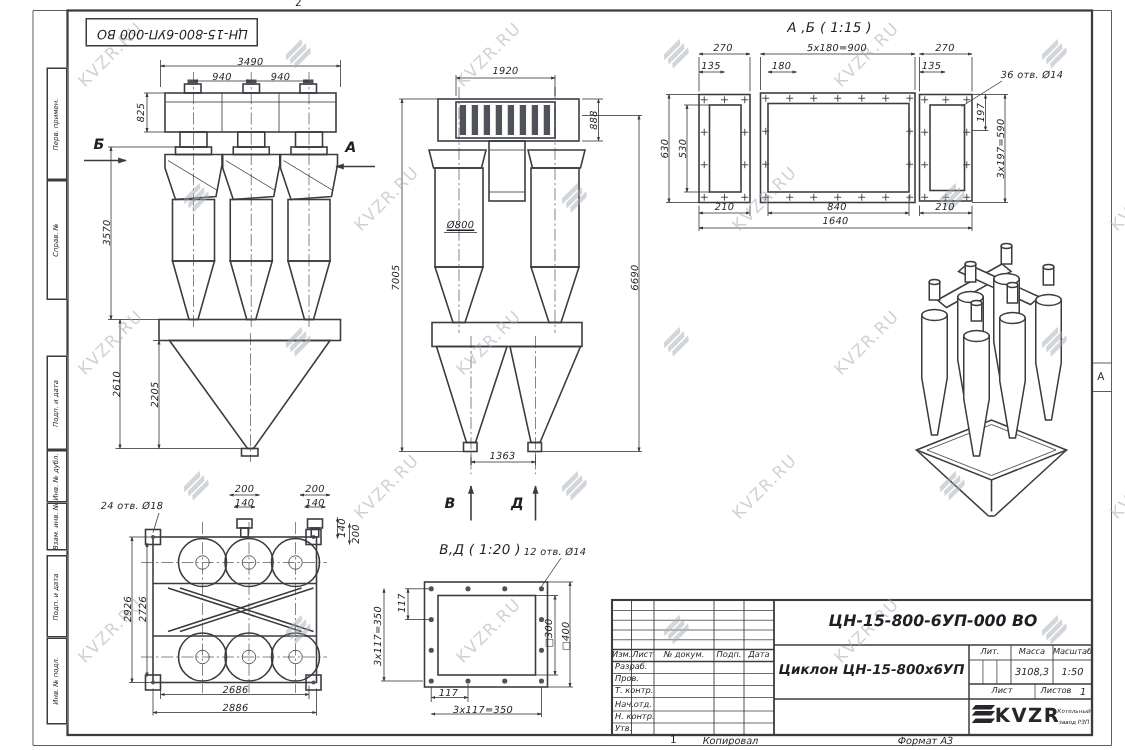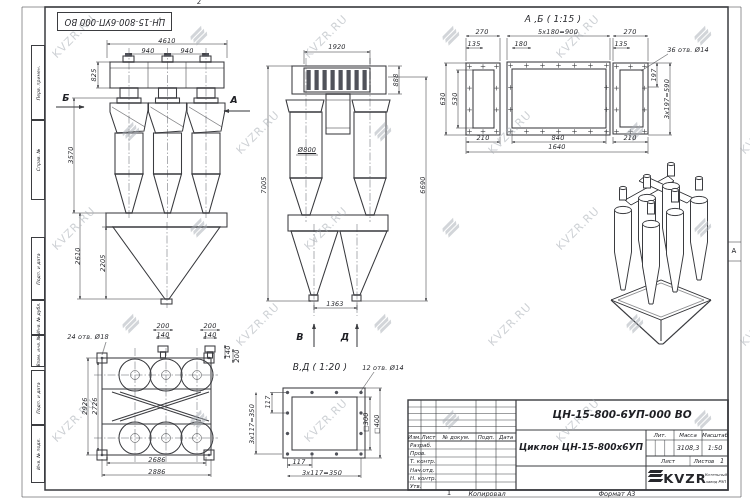--- a/index.html
+++ b/index.html
@@ -567,21 +567,21 @@
       <div class="ff" style="left: 31px; top: 370px; width: 14px; height: 55px;">
         <span>Подп. и дата</span>
       </div>
       <div class="ff" style="left: 31px; top: 425px; width: 14px; height: 58px;">
         <span>Инв. № подл.</span>
       </div>
     </div>
 
 
 <div id="labels">
-      <span class="lbl" style="left: 167px; top: 41px; transform: translate(-50%, -50%);">4610</span>
+      <span class="lbl" style="left: 167px; top: 41px; transform: translate(-50%, -50%);">3490</span>
       <span class="lbl" style="left: 148px; top: 51px; transform: translate(-50%, -50%);">940</span>
       <span class="lbl" style="left: 187px; top: 51px; transform: translate(-50%, -50%);">940</span>
       <span class="lbl" style="left: 94px; top: 75px; transform: translate(-50%, -50%) rotate(-90deg);">825</span>
       <span class="lbl" style="left: 71px; top: 155px; transform: translate(-50%, -50%) rotate(-90deg);">3570</span>
       <span class="lbl" style="left: 78px; top: 256px; transform: translate(-50%, -50%) rotate(-90deg);">2610</span>
       <span class="lbl" style="left: 103px; top: 263px; transform: translate(-50%, -50%) rotate(-90deg);">2205</span>
       <span class="lbl lg" style="left: 66px; top: 97px; transform: translate(-50%, -50%);">Б</span>
       <span class="lbl lg" style="left: 234px; top: 99px; transform: translate(-50%, -50%);">А</span>
       <span class="lbl" style="left: 337px; top: 47px; transform: translate(-50%, -50%);">1920</span>
       <span class="lbl" style="left: 396px; top: 80px; transform: translate(-50%, -50%) rotate(-90deg);">888</span>
@@ -612,21 +612,21 @@
       <span class="lbl" style="left: 163px; top: 335px; transform: translate(-50%, -50%);">140</span>
       <span class="lbl" style="left: 210px; top: 326px; transform: translate(-50%, -50%);">200</span>
       <span class="lbl" style="left: 210px; top: 335px; transform: translate(-50%, -50%);">140</span>
       <span class="lbl" style="left: 228px; top: 352px; transform: translate(-50%, -50%) rotate(-90deg);">140</span>
       <span class="lbl" style="left: 237px; top: 356px; transform: translate(-50%, -50%) rotate(-90deg);">200</span>
       <span class="lbl" style="left: 85px; top: 406px; transform: translate(-50%, -50%) rotate(-90deg);">2926</span>
       <span class="lbl" style="left: 95px; top: 406px; transform: translate(-50%, -50%) rotate(-90deg);">2726</span>
       <span class="lbl" style="left: 157px; top: 460px; transform: translate(-50%, -50%);">2686</span>
       <span class="lbl" style="left: 157px; top: 472px; transform: translate(-50%, -50%);">2886</span>
       <span class="lbl ttl" style="left: 320px; top: 367px; transform: translate(-50%, -50%);">В,Д ( 1:20 )</span>
-      <span class="lbl" style="left: 383px; top: 368px; transform: translate(-50%, -50%);">12 отв. Ø14</span>
+      <span class="lbl" style="left: 370px; top: 368px; transform: translate(-50%, -50%);">12 отв. Ø14</span>
       <span class="lbl" style="left: 268px; top: 402px; transform: translate(-50%, -50%) rotate(-90deg);">117</span>
       <span class="lbl" style="left: 252px; top: 424px; transform: translate(-50%, -50%) rotate(-90deg);">3x117=350</span>
       <span class="lbl" style="left: 299px; top: 462px; transform: translate(-50%, -50%);">117</span>
       <span class="lbl" style="left: 322px; top: 473px; transform: translate(-50%, -50%);">3x117=350</span>
       <span class="lbl" style="left: 366px; top: 422px; transform: translate(-50%, -50%) rotate(-90deg);">□300</span>
       <span class="lbl" style="left: 377px; top: 424px; transform: translate(-50%, -50%) rotate(-90deg);">□400</span>
       <span class="lbl sm" style="left: 199px; top: 2px; transform: translate(-50%, -50%);">2</span>
       <span class="lbl sm" style="left: 449px; top: 493px; transform: translate(-50%, -50%);">1</span>
       <span class="lbl sm" style="left: 734px; top: 251px; transform: translate(-50%, -50%);">А</span>
     </div>

